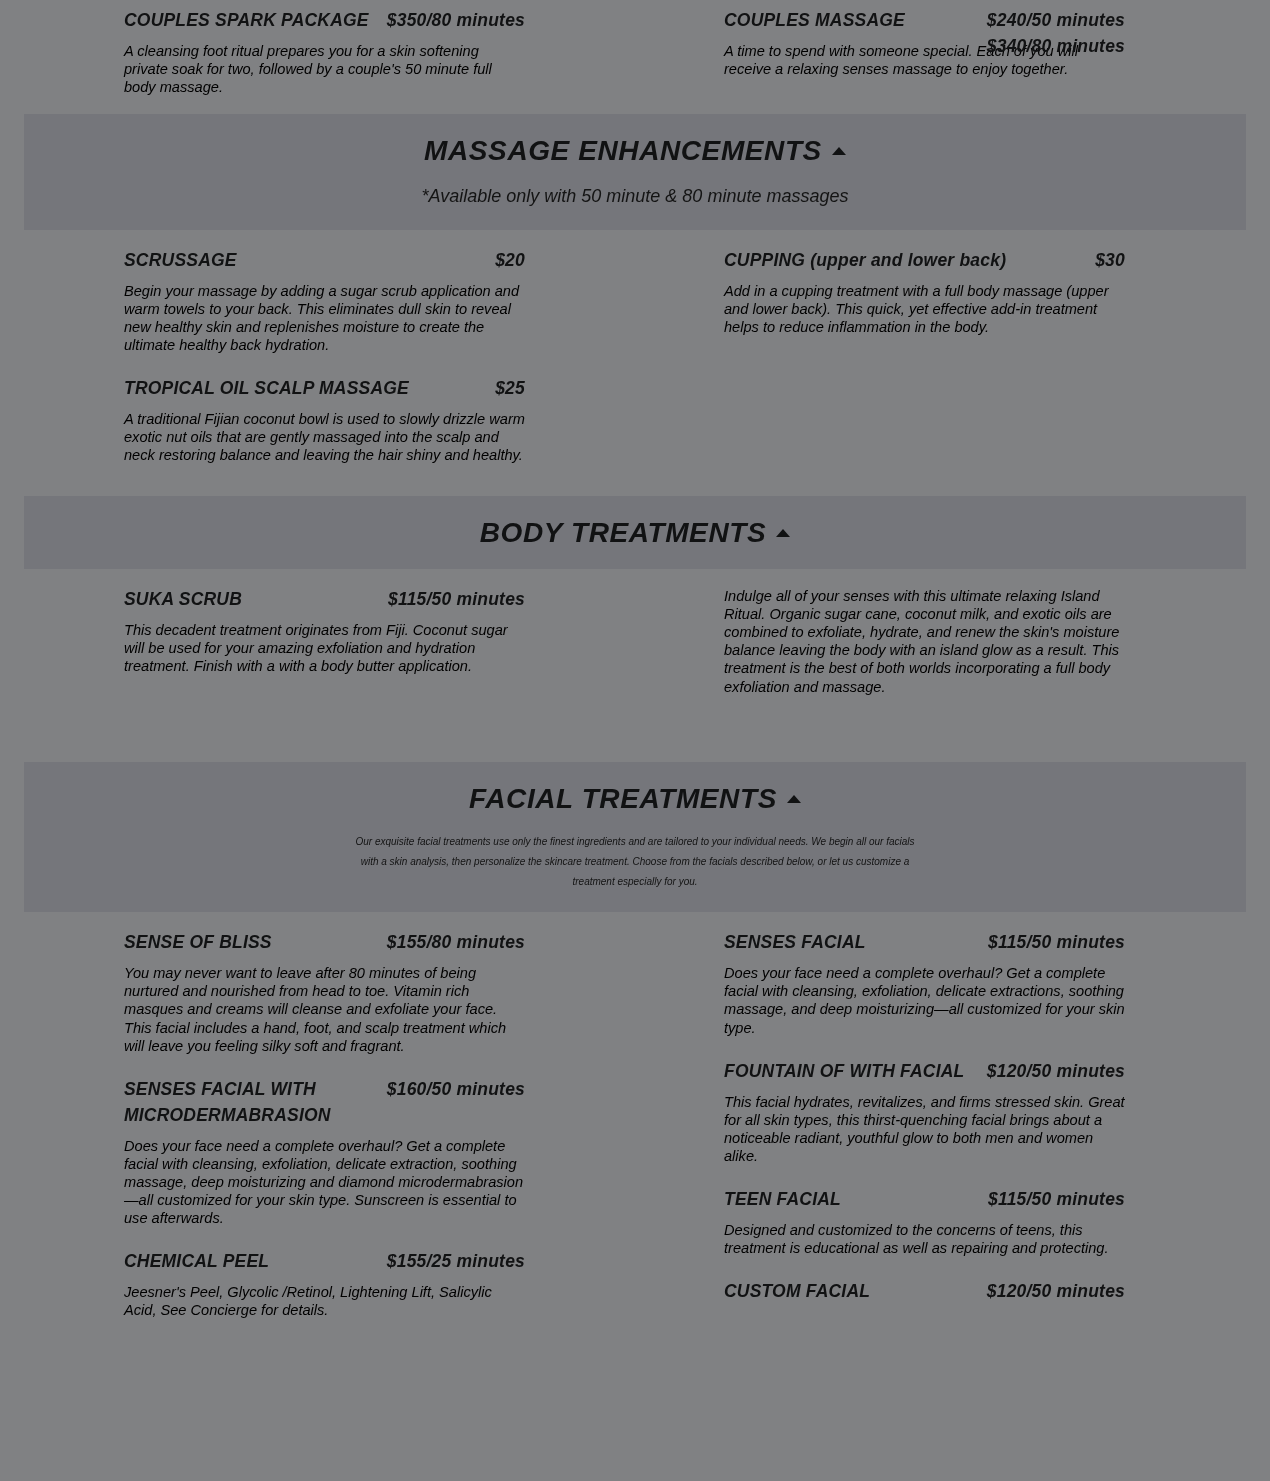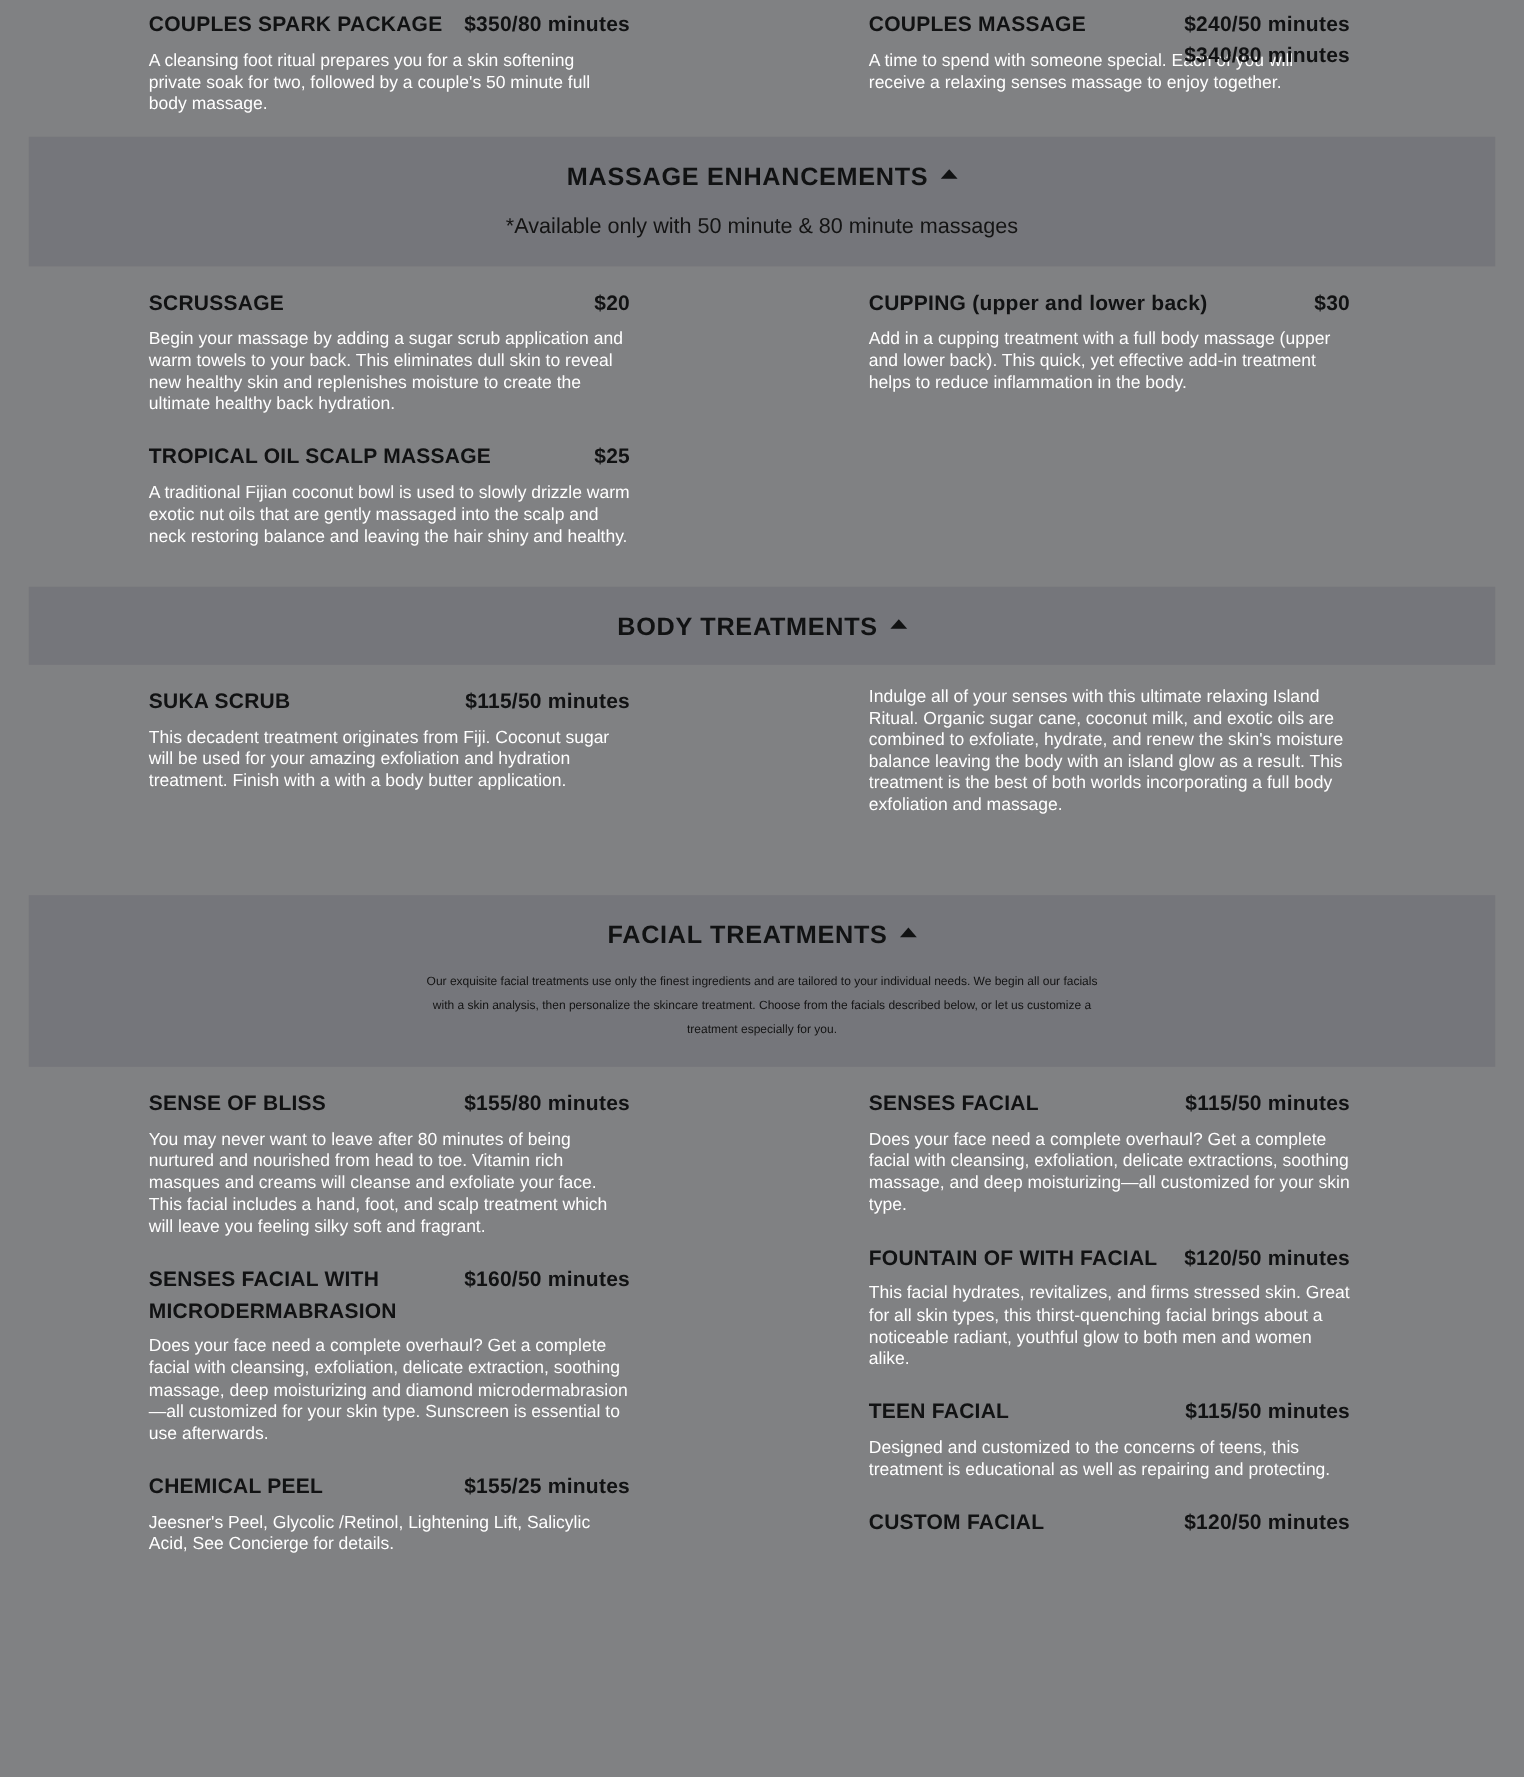--- a/index.html
+++ b/index.html
@@ -12,31 +12,32 @@
     background: #808183;
     font-family: "Liberation Sans", sans-serif;
     color: #1a1a1a;
     overflow: hidden;
     position: relative;
   }
 
   .page {
     position: relative;
     width: 1270px;
+    font-style: italic;
   }
 
   
   .section-band {
     background: #75767b;
     margin: 0 24px;
     padding: 22px 0 20px 0;
     text-align: center;
   }
   .section-title {
-    font-size: 21px;
+    font-size: 28px;
     font-weight: bold;
     letter-spacing: 0.6px;
     color: #111213;
     display: inline-block;
     line-height: 1.1;
   }
   .caret {
     display: inline-block;
     width: 0;
     height: 0;
@@ -82,21 +83,21 @@
     top: 0;
     text-align: right;
     white-space: nowrap;
     font-weight: bold;
   }
   .item-price span { display: block; }
 
   .item-desc {
     font-size: 14.6px;
     line-height: 1.24;
-    color: #ffffff;
+    color: #000000;
   }
 </style>
 </head>
 <body>
 
 <div class="page">
   <div id="render-root">
       <div class="cols-wrap" style="position:relative;padding-top:8px;padding-bottom:14px;">
         <div style="position:relative;">
           <div style="position:absolute;left:124px;width:401px;top:0;">

